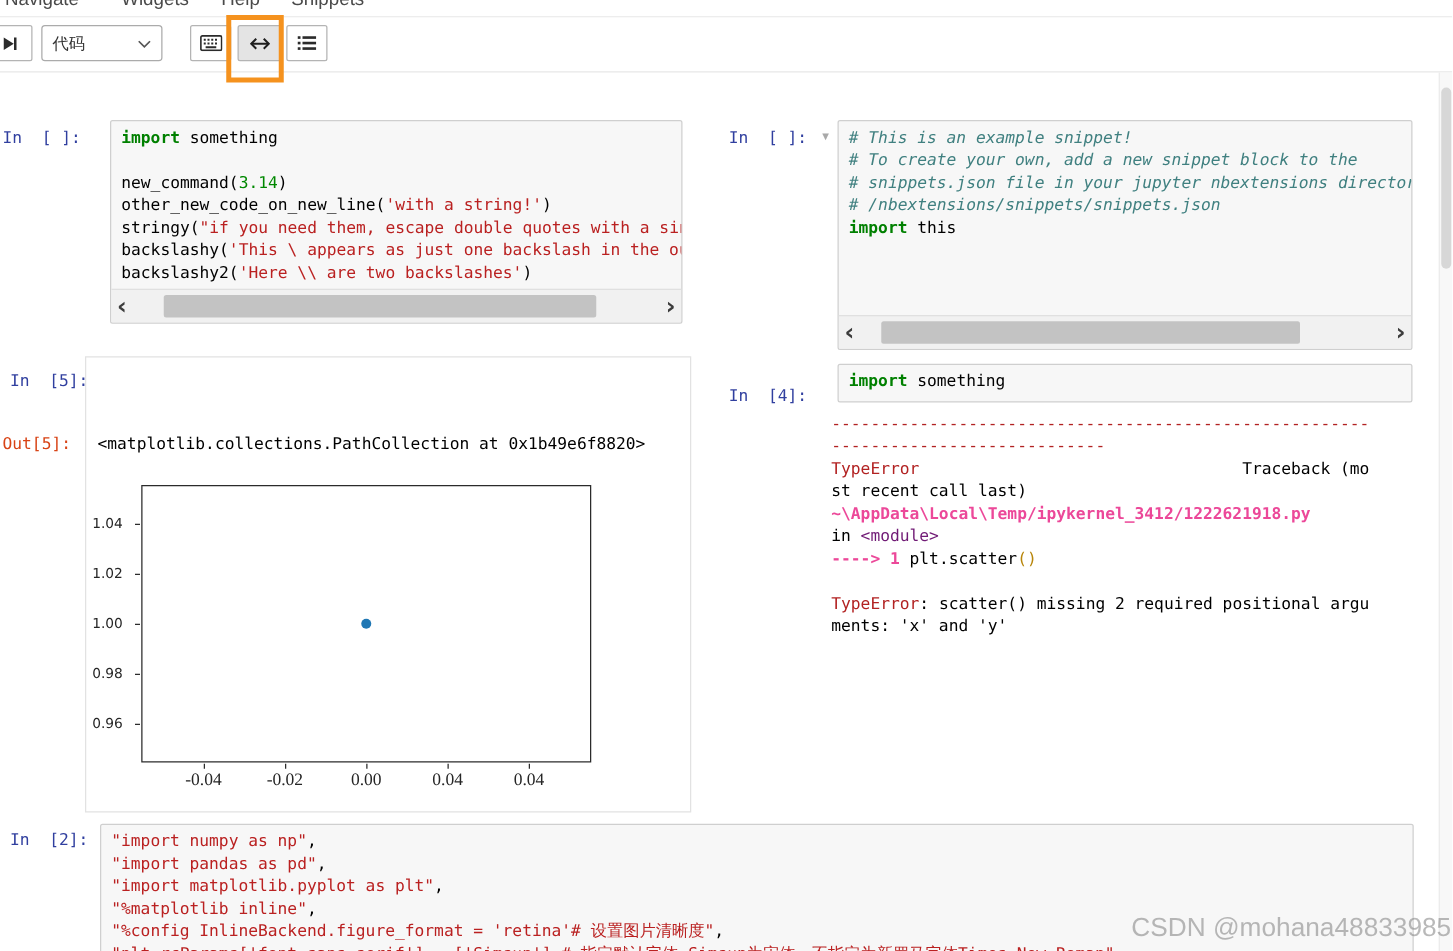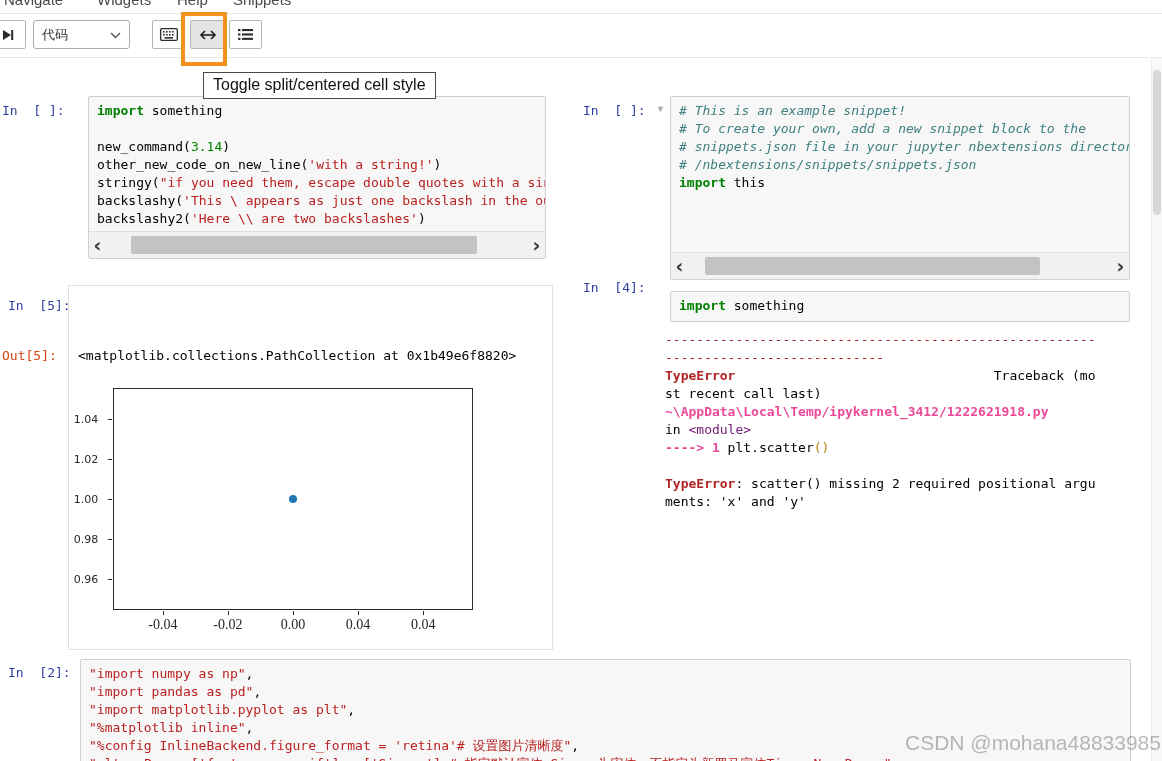--- a/index.html
+++ b/index.html
@@ -35,21 +35,21 @@
            overflow:hidden;box-sizing:border-box;}
   .code{font-family:"DejaVu Sans Mono",monospace;font-size:13px;line-height:18px;
         padding:5px 8px;white-space:pre;}
   .cl{white-space:pre;height:18px;}
   .s-kw{color:#008000;font-weight:bold;}
   .s-pl{color:#000;}
   .s-num{color:#080;}
   .s-str{color:#BA2121;}
   .s-cmt{color:#408080;font-style:italic;}
   .s-err{color:#B22222;}
-  .s-errb{color:#B22222;font-weight:bold;}
+  .s-errb{color:#B22222;font-weight:normal;}
   .s-pth{color:#ec4899;font-weight:bold;}
   .s-cyan{color:#701a75;}
   .s-gold{color:#B8860B;}
 
   .wrapperbox{position:absolute;border:1px solid #e2e2e2;background:#fff;box-sizing:border-box;}
   .outtext{position:absolute;font-family:"DejaVu Sans Mono",monospace;font-size:13px;color:#000;white-space:pre;}
   .tb{position:absolute;font-family:"DejaVu Sans Mono",monospace;font-size:13px;line-height:18.2px;white-space:pre;}
   .fold{position:absolute;color:#a9a9a9;font-size:9px;}
 
   
@@ -141,21 +141,20 @@
           <rect x="0" y="5.4" width="2.4" height="2.1" fill="#2b2b2b"></rect>
             <rect x="4" y="5.4" width="11" height="2.1" fill="#2b2b2b"></rect>
           <rect x="0" y="9.8" width="2.4" height="2.1" fill="#2b2b2b"></rect>
             <rect x="4" y="9.8" width="11" height="2.1" fill="#2b2b2b"></rect>
         </svg>
       </span>
     </div>
     <div class="ring"></div>
   </div>
 
-  <div class="tooltip">Toggle split/centered cell style</div>
 
   <div class="wrapperbox" style="left:68px;top:285px;width:485px;height:365px"></div>
 
   <div class="prompt" style="left:2px;top:103px">In  [ ]:</div>
   <div class="cellbox" style="left:88px;top:96px;width:458px;height:163px">
     <div class="code"><div class="cl"><span class="s-kw">import</span><span class="s-pl"> something</span></div><div class="cl"> </div><div class="cl"><span class="s-pl">new_command(</span><span class="s-num">3.14</span><span class="s-pl">)</span></div><div class="cl"><span class="s-pl">other_new_code_on_new_line(</span><span class="s-str">'with a string!'</span><span class="s-pl">)</span></div><div class="cl"><span class="s-pl">stringy(</span><span class="s-str">"if you need them, escape double quotes with a single backslash"</span></div><div class="cl"><span class="s-pl">backslashy(</span><span class="s-str">'This \ appears as just one backslash in the output'</span></div><div class="cl"><span class="s-pl">backslashy2(</span><span class="s-str">'Here \\ are two backslashes'</span><span class="s-pl">)</span></div></div>
     <div class="hscroll">
       <div class="harrow">‹</div>
       <div class="htrack">
           <div class="hthumb" style="left:6%;width:82%"></div>
@@ -200,21 +199,21 @@
         <div class="ytickmark" style="top: 50%;"></div>
         <div class="yticklabel" style="top: 50%;">1.00</div>
         <div class="ytickmark" style="top: 31.8182%;"></div>
         <div class="yticklabel" style="top: 31.8182%;">1.02</div>
         <div class="ytickmark" style="top: 13.6364%;"></div>
         <div class="yticklabel" style="top: 13.6364%;">1.04</div>
         <div class="pt" style="left: 50%; top: 50%; background: rgb(31, 119, 180);"></div>
       </div>
   </div>
 
-  <div class="prompt" style="left:583px;top:280px">In  [4]:</div>
+  <div class="prompt" style="left:583px;top:310px">In  [4]:</div>
   <div class="cellbox" style="left:670px;top:291px;width:460px;height:31px">
     <div class="code"><div class="cl"><span class="s-kw">import</span><span class="s-pl"> something</span></div></div>
   </div>
   <div class="tb" style="left:665px;top:331px;width:462px"><div class="cl"><span class="s-err">-------------------------------------------------------</span></div><div class="cl"><span class="s-err">----------------------------</span></div><div class="cl"><span class="s-errb">TypeError</span><span class="s-pl">                                 Traceback (mo</span></div><div class="cl"><span class="s-pl">st recent call last)</span></div><div class="cl"><span class="s-pth">~\AppData\Local\Temp/ipykernel_3412/1222621918.py</span></div><div class="cl"><span class="s-pl">in </span><span class="s-cyan">&lt;module&gt;</span></div><div class="cl"><span class="s-pth">----&gt; 1</span><span class="s-pl"> plt.scatter</span><span class="s-gold">()</span></div><div class="cl"> </div><div class="cl"><span class="s-errb">TypeError</span><span class="s-pl">: scatter() missing 2 required positional argu</span></div><div class="cl"><span class="s-pl">ments: 'x' and 'y'</span></div></div>
 
   <div class="prompt" style="left:8px;top:665px">In  [2]:</div>
   <div class="cellbox" style="left:80px;top:659px;width:1051px;height:120px">
     <div class="code"><div class="cl"><span class="s-str">"import numpy as np"</span><span class="s-pl">,</span></div><div class="cl"><span class="s-str">"import pandas as pd"</span><span class="s-pl">,</span></div><div class="cl"><span class="s-str">"import matplotlib.pyplot as plt"</span><span class="s-pl">,</span></div><div class="cl"><span class="s-str">"%matplotlib inline"</span><span class="s-pl">,</span></div><div class="cl"><span class="s-str">"%config InlineBackend.figure_format = 'retina'# 设置图片清晰度"</span><span class="s-pl">,</span></div><div class="cl"><span class="s-str">"plt.rcParams['font.sans-serif'] = ['Simsun'] # 指定默认字体 Simsun为宋体，不指定为新罗马字体Times New Roman"</span></div></div>
   </div>
 

